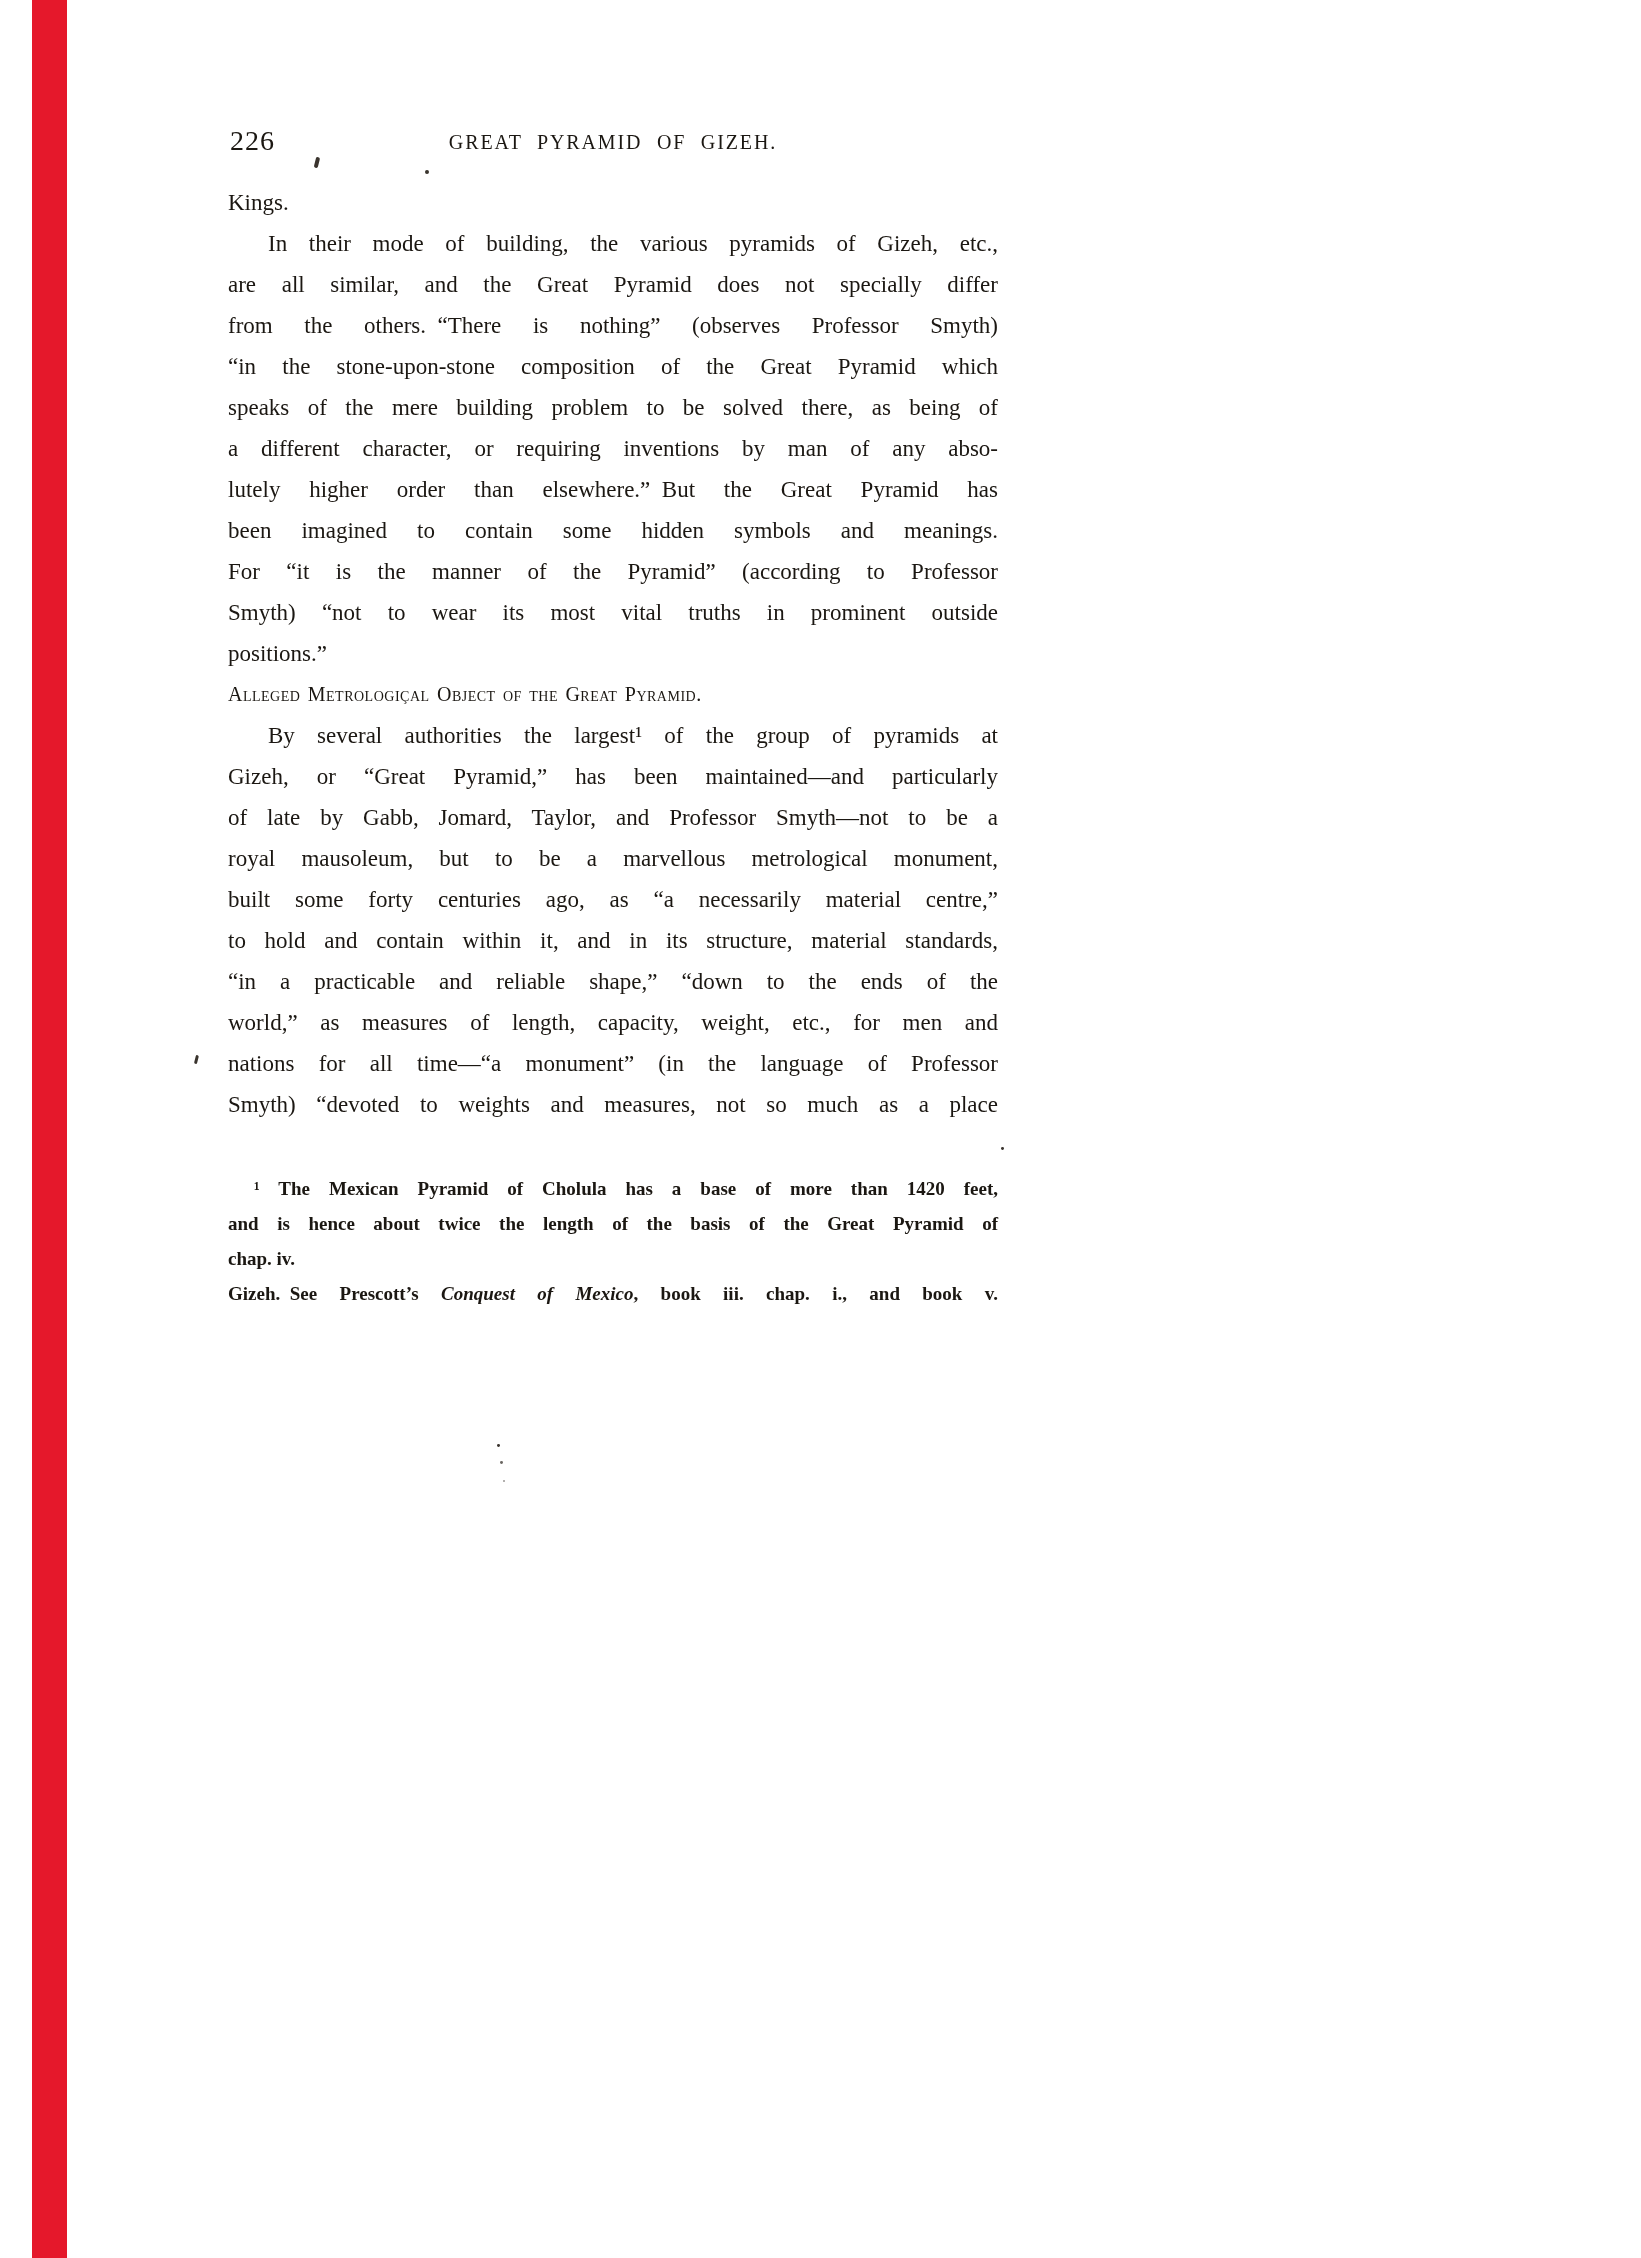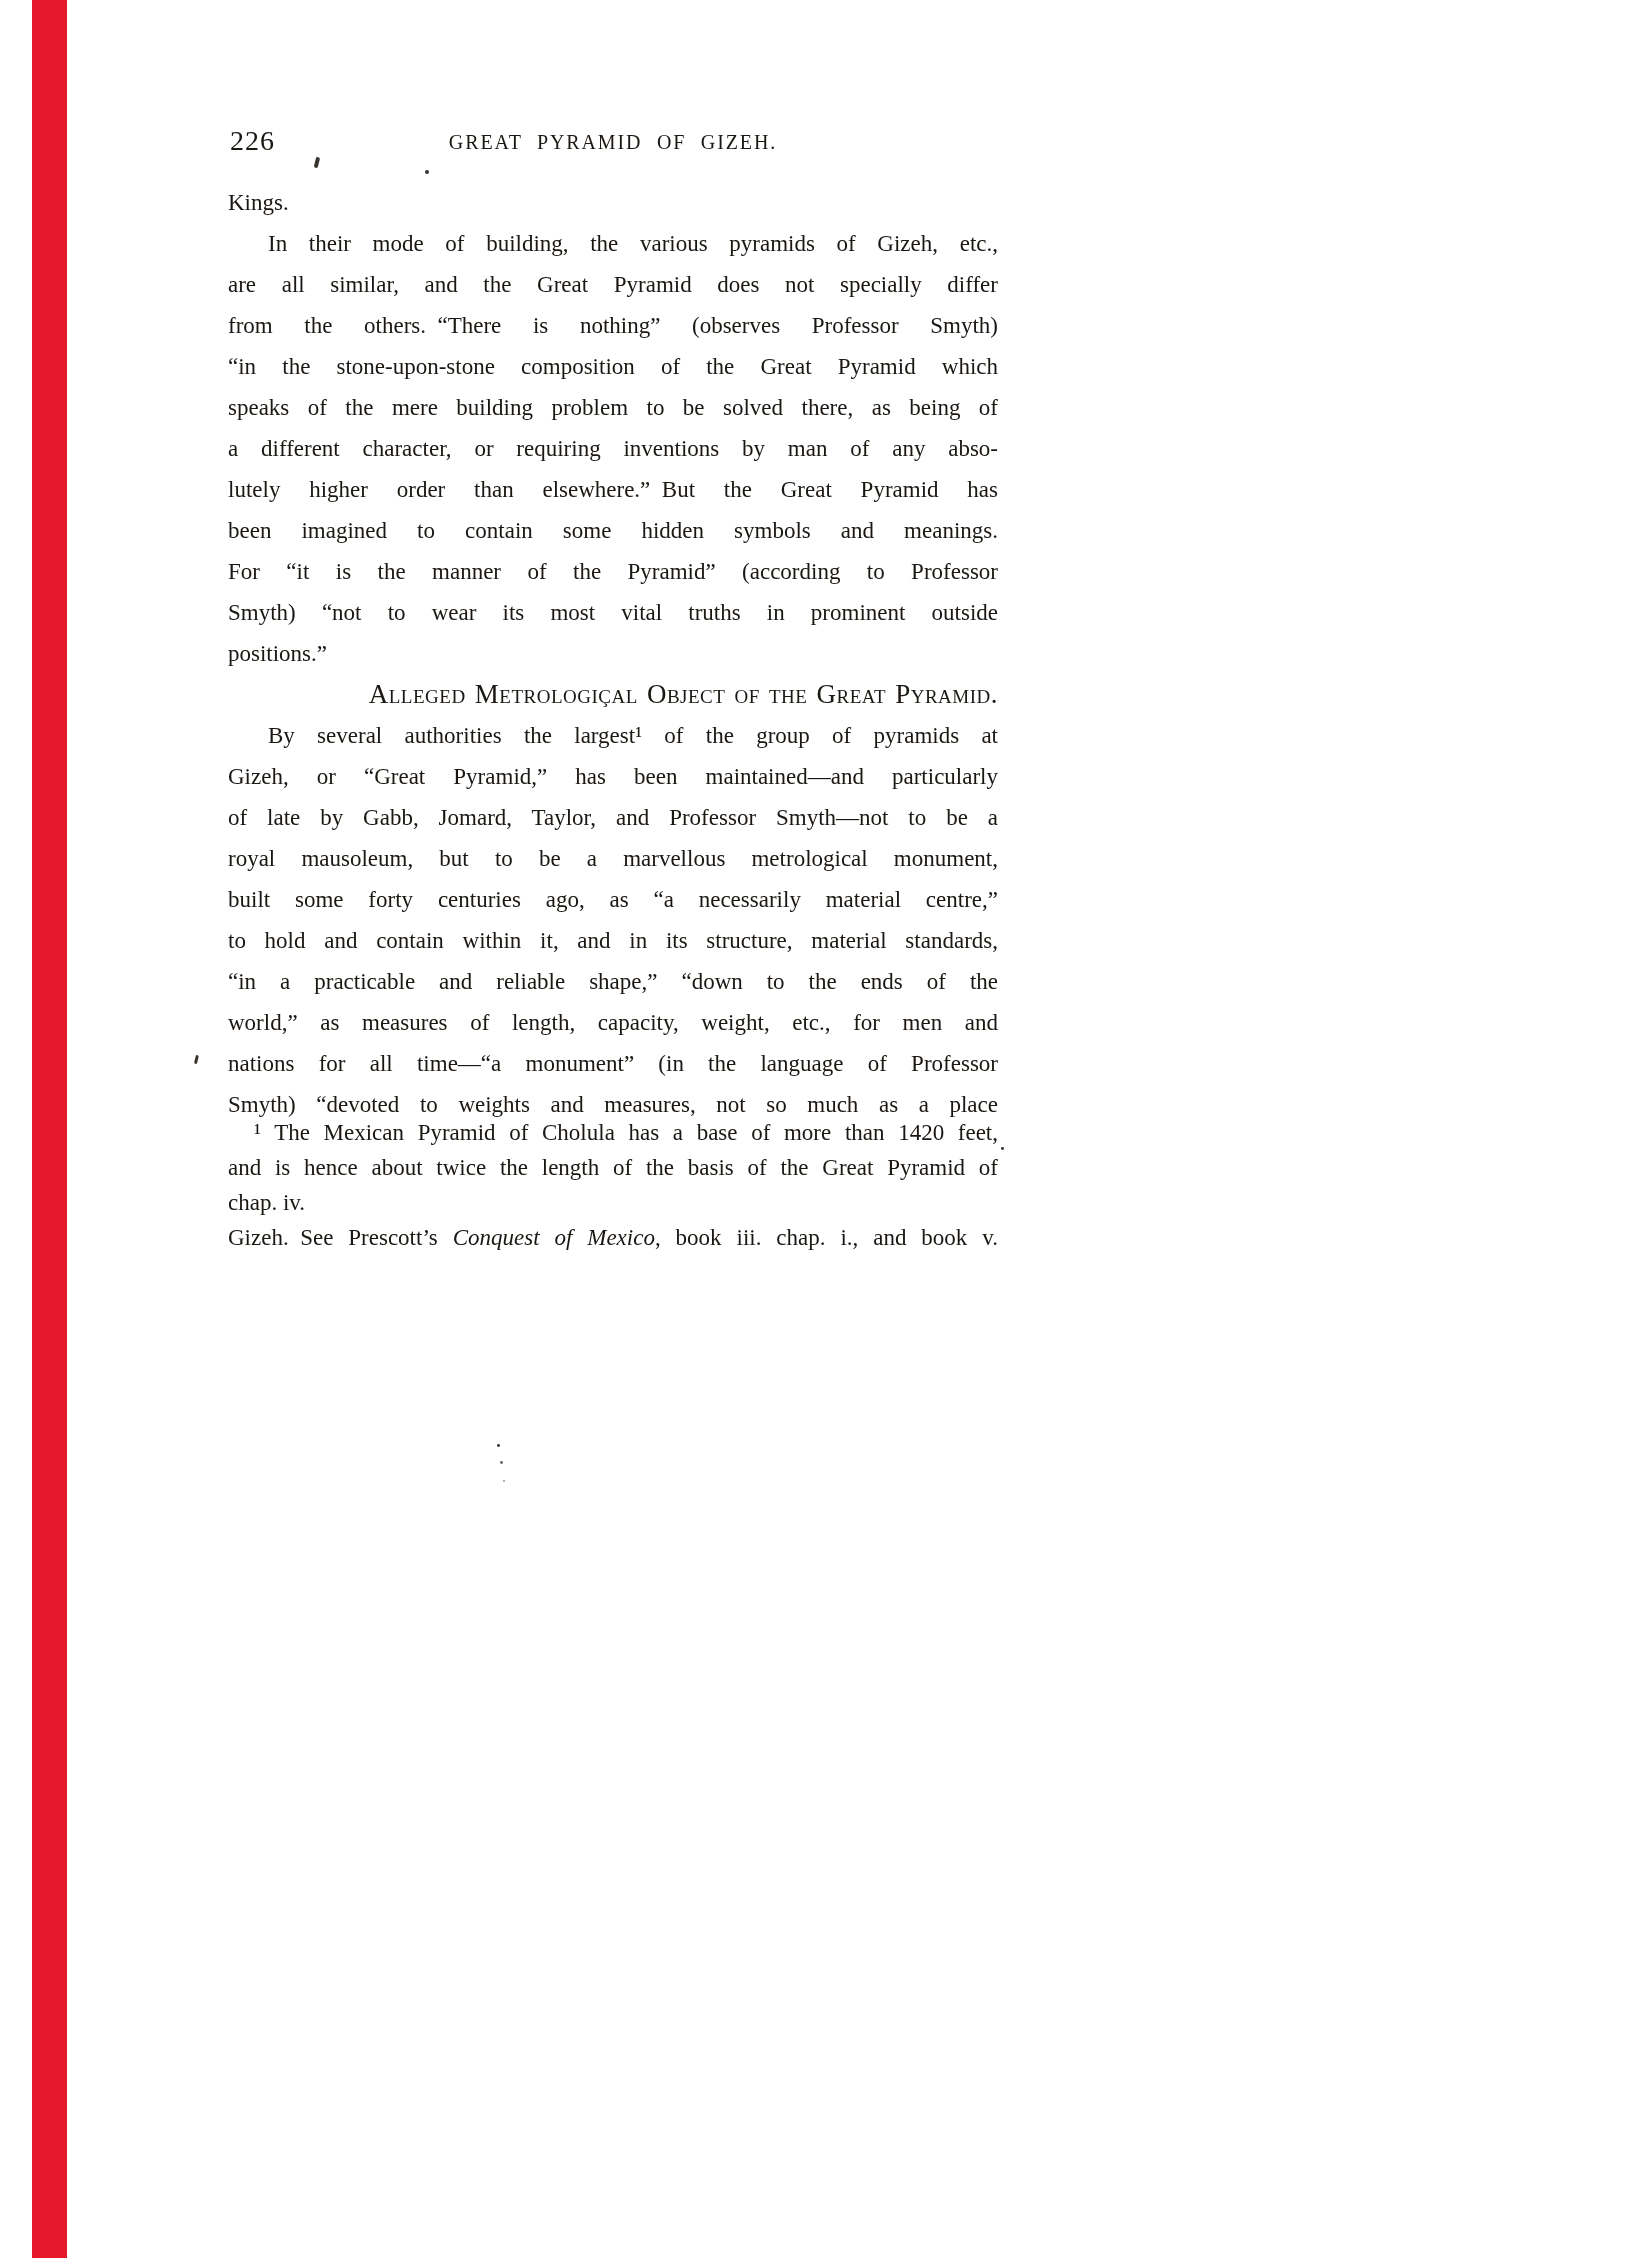--- a/index.html
+++ b/index.html
@@ -44,32 +44,33 @@
     left: 196px; top: 182px;
     width: 770px;
     font-size: 23px;
     line-height: 41px;
   }
   .line { white-space: normal; }
   .line.just { text-align: justify; text-align-last: justify; }
   .line.indent { text-indent: 40px; }
   .sec-heading {
     font-variant: small-caps;
-    text-align: right;
-    font-size: 27px;
+    text-align: left;
+    font-size: 20px;
     line-height: 41px;
     letter-spacing: 0.5px;
     word-spacing: 1.9px;
   }
   .footnote {
     position: absolute;
-    left: 196px; top: 1115px;
+    left: 196px; top: 1171px;
     width: 770px;
-    font-size: 23px;
+    font-size: 19px;
     line-height: 35px;
+    font-weight: bold;
   }
   .footnote .line.indent { text-indent: 26px; }
   .it { font-style: italic; }
   .speck {
     position: absolute;
     background: #3a342e;
     border-radius: 50%;
   }
   .speck.tick { border-radius: 1.9px; transform: rotate(14deg); }
 </style>

